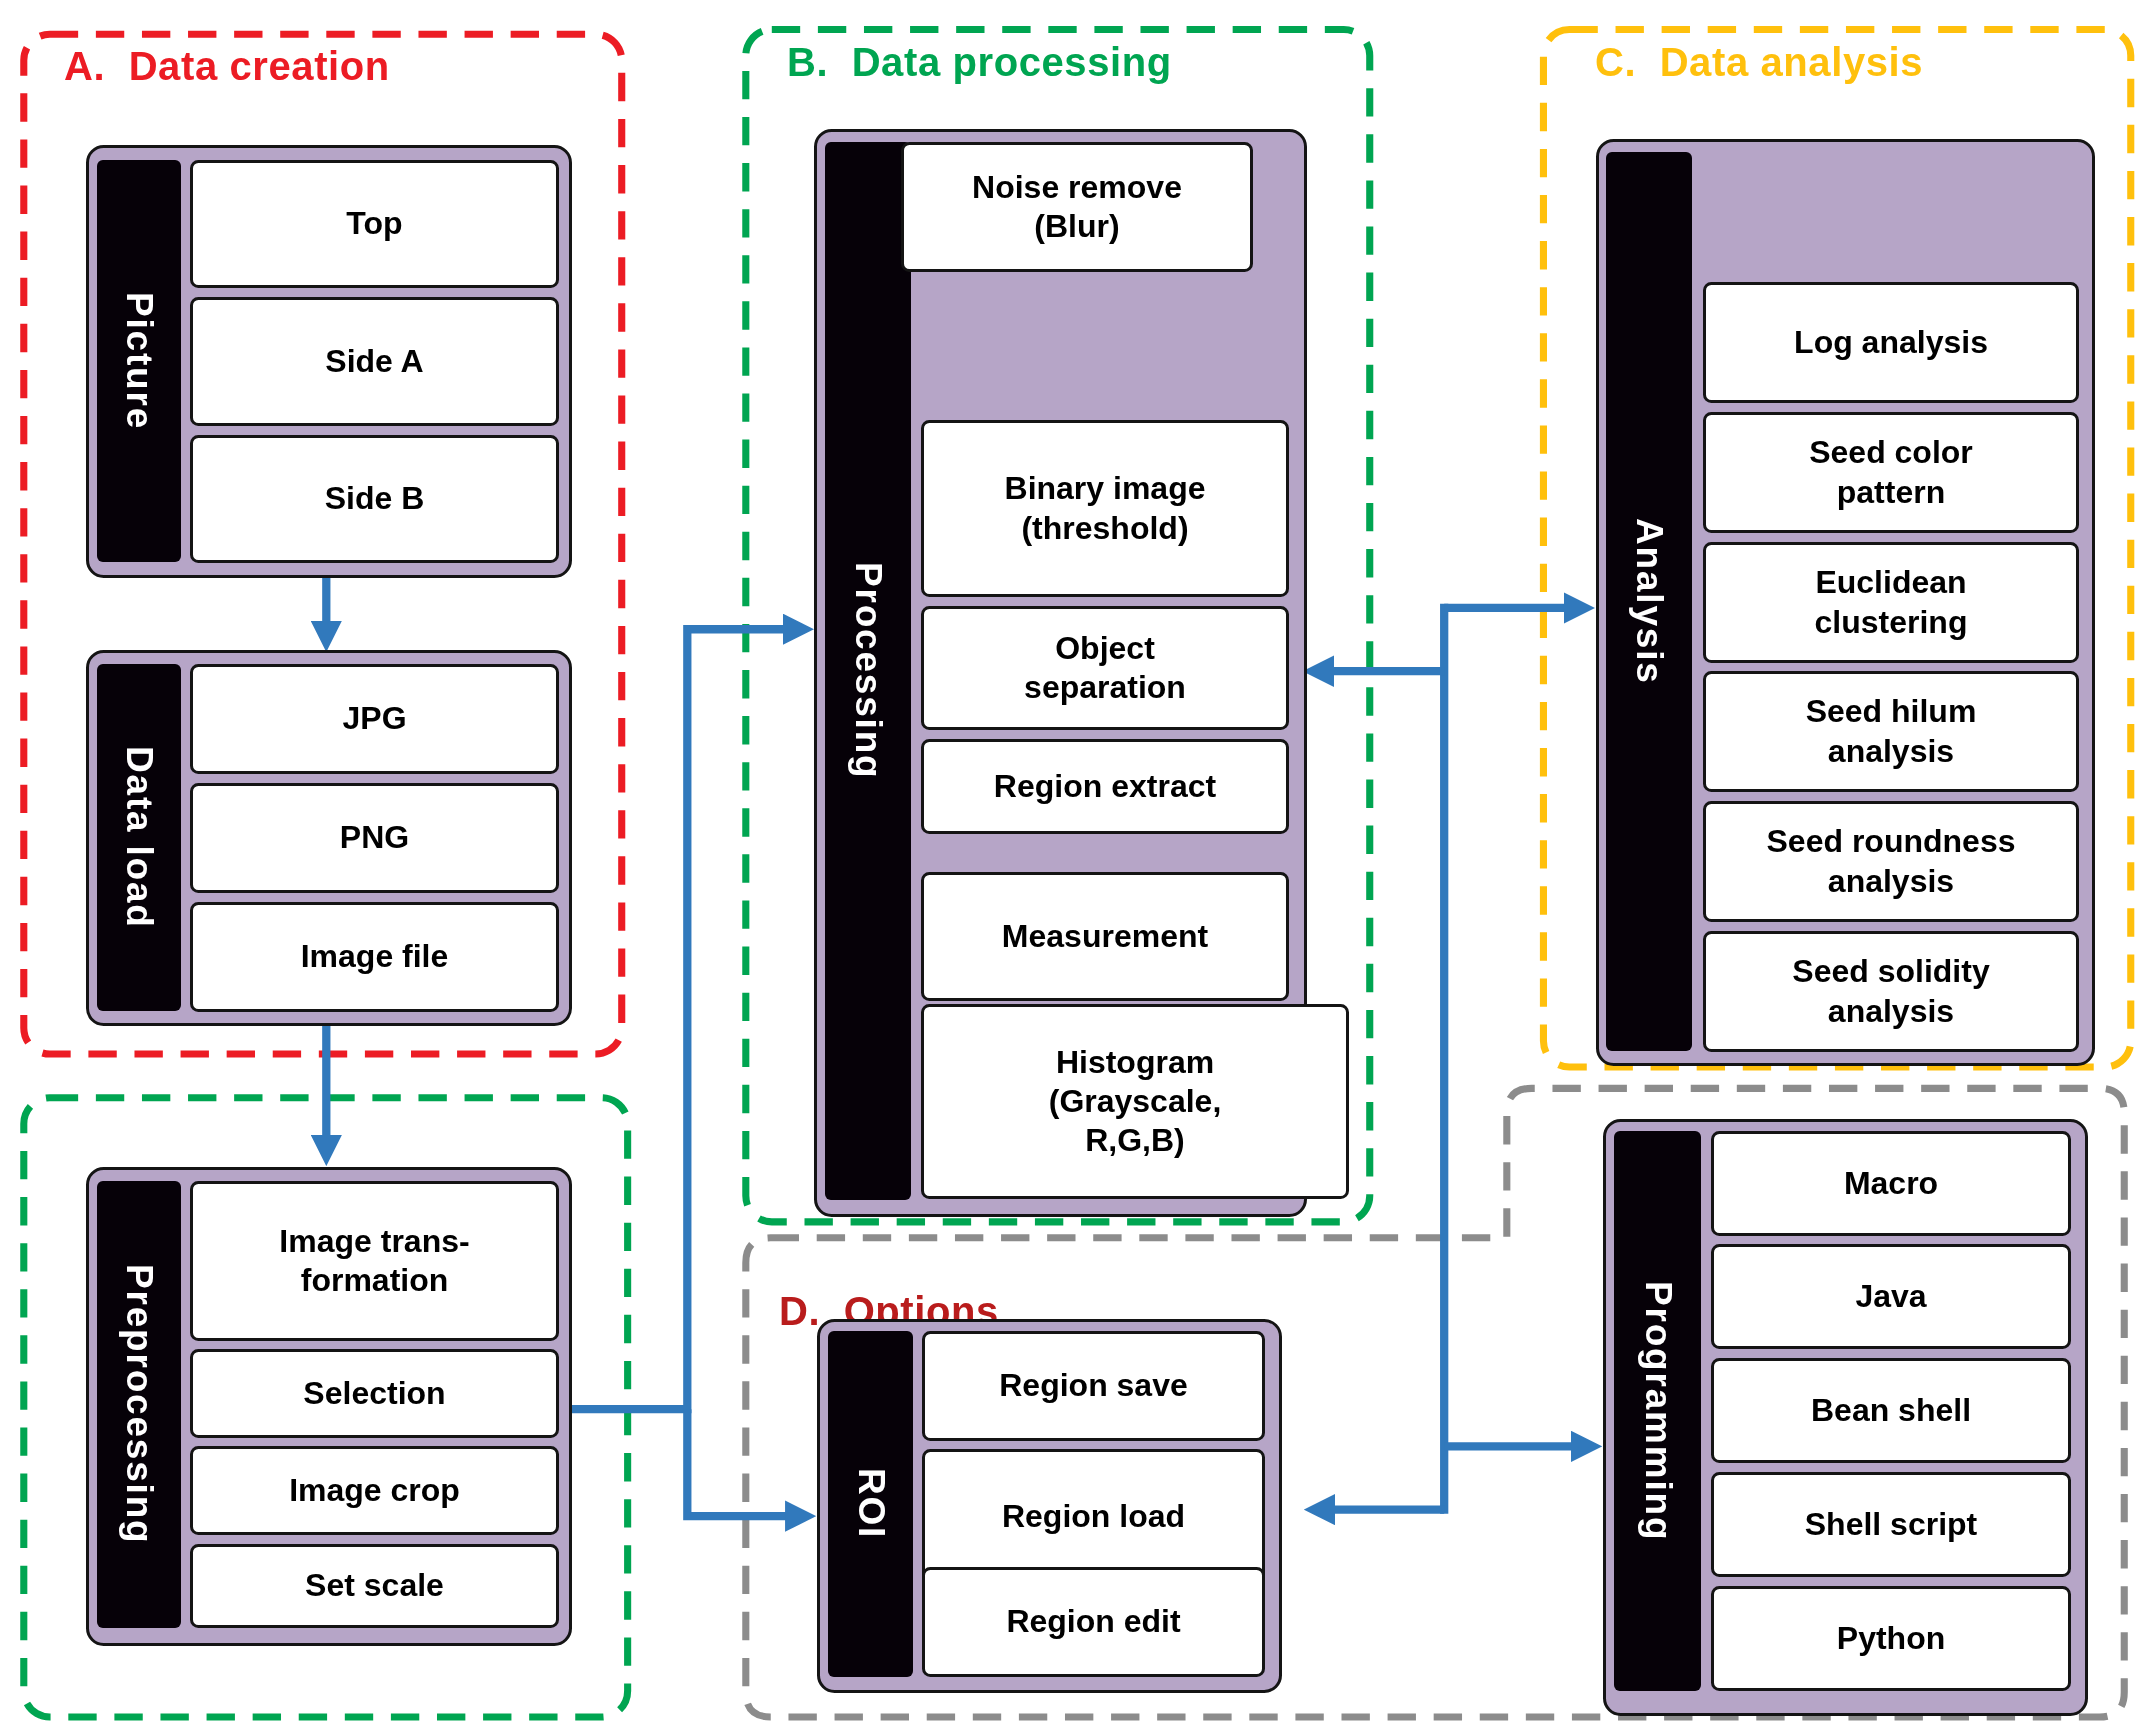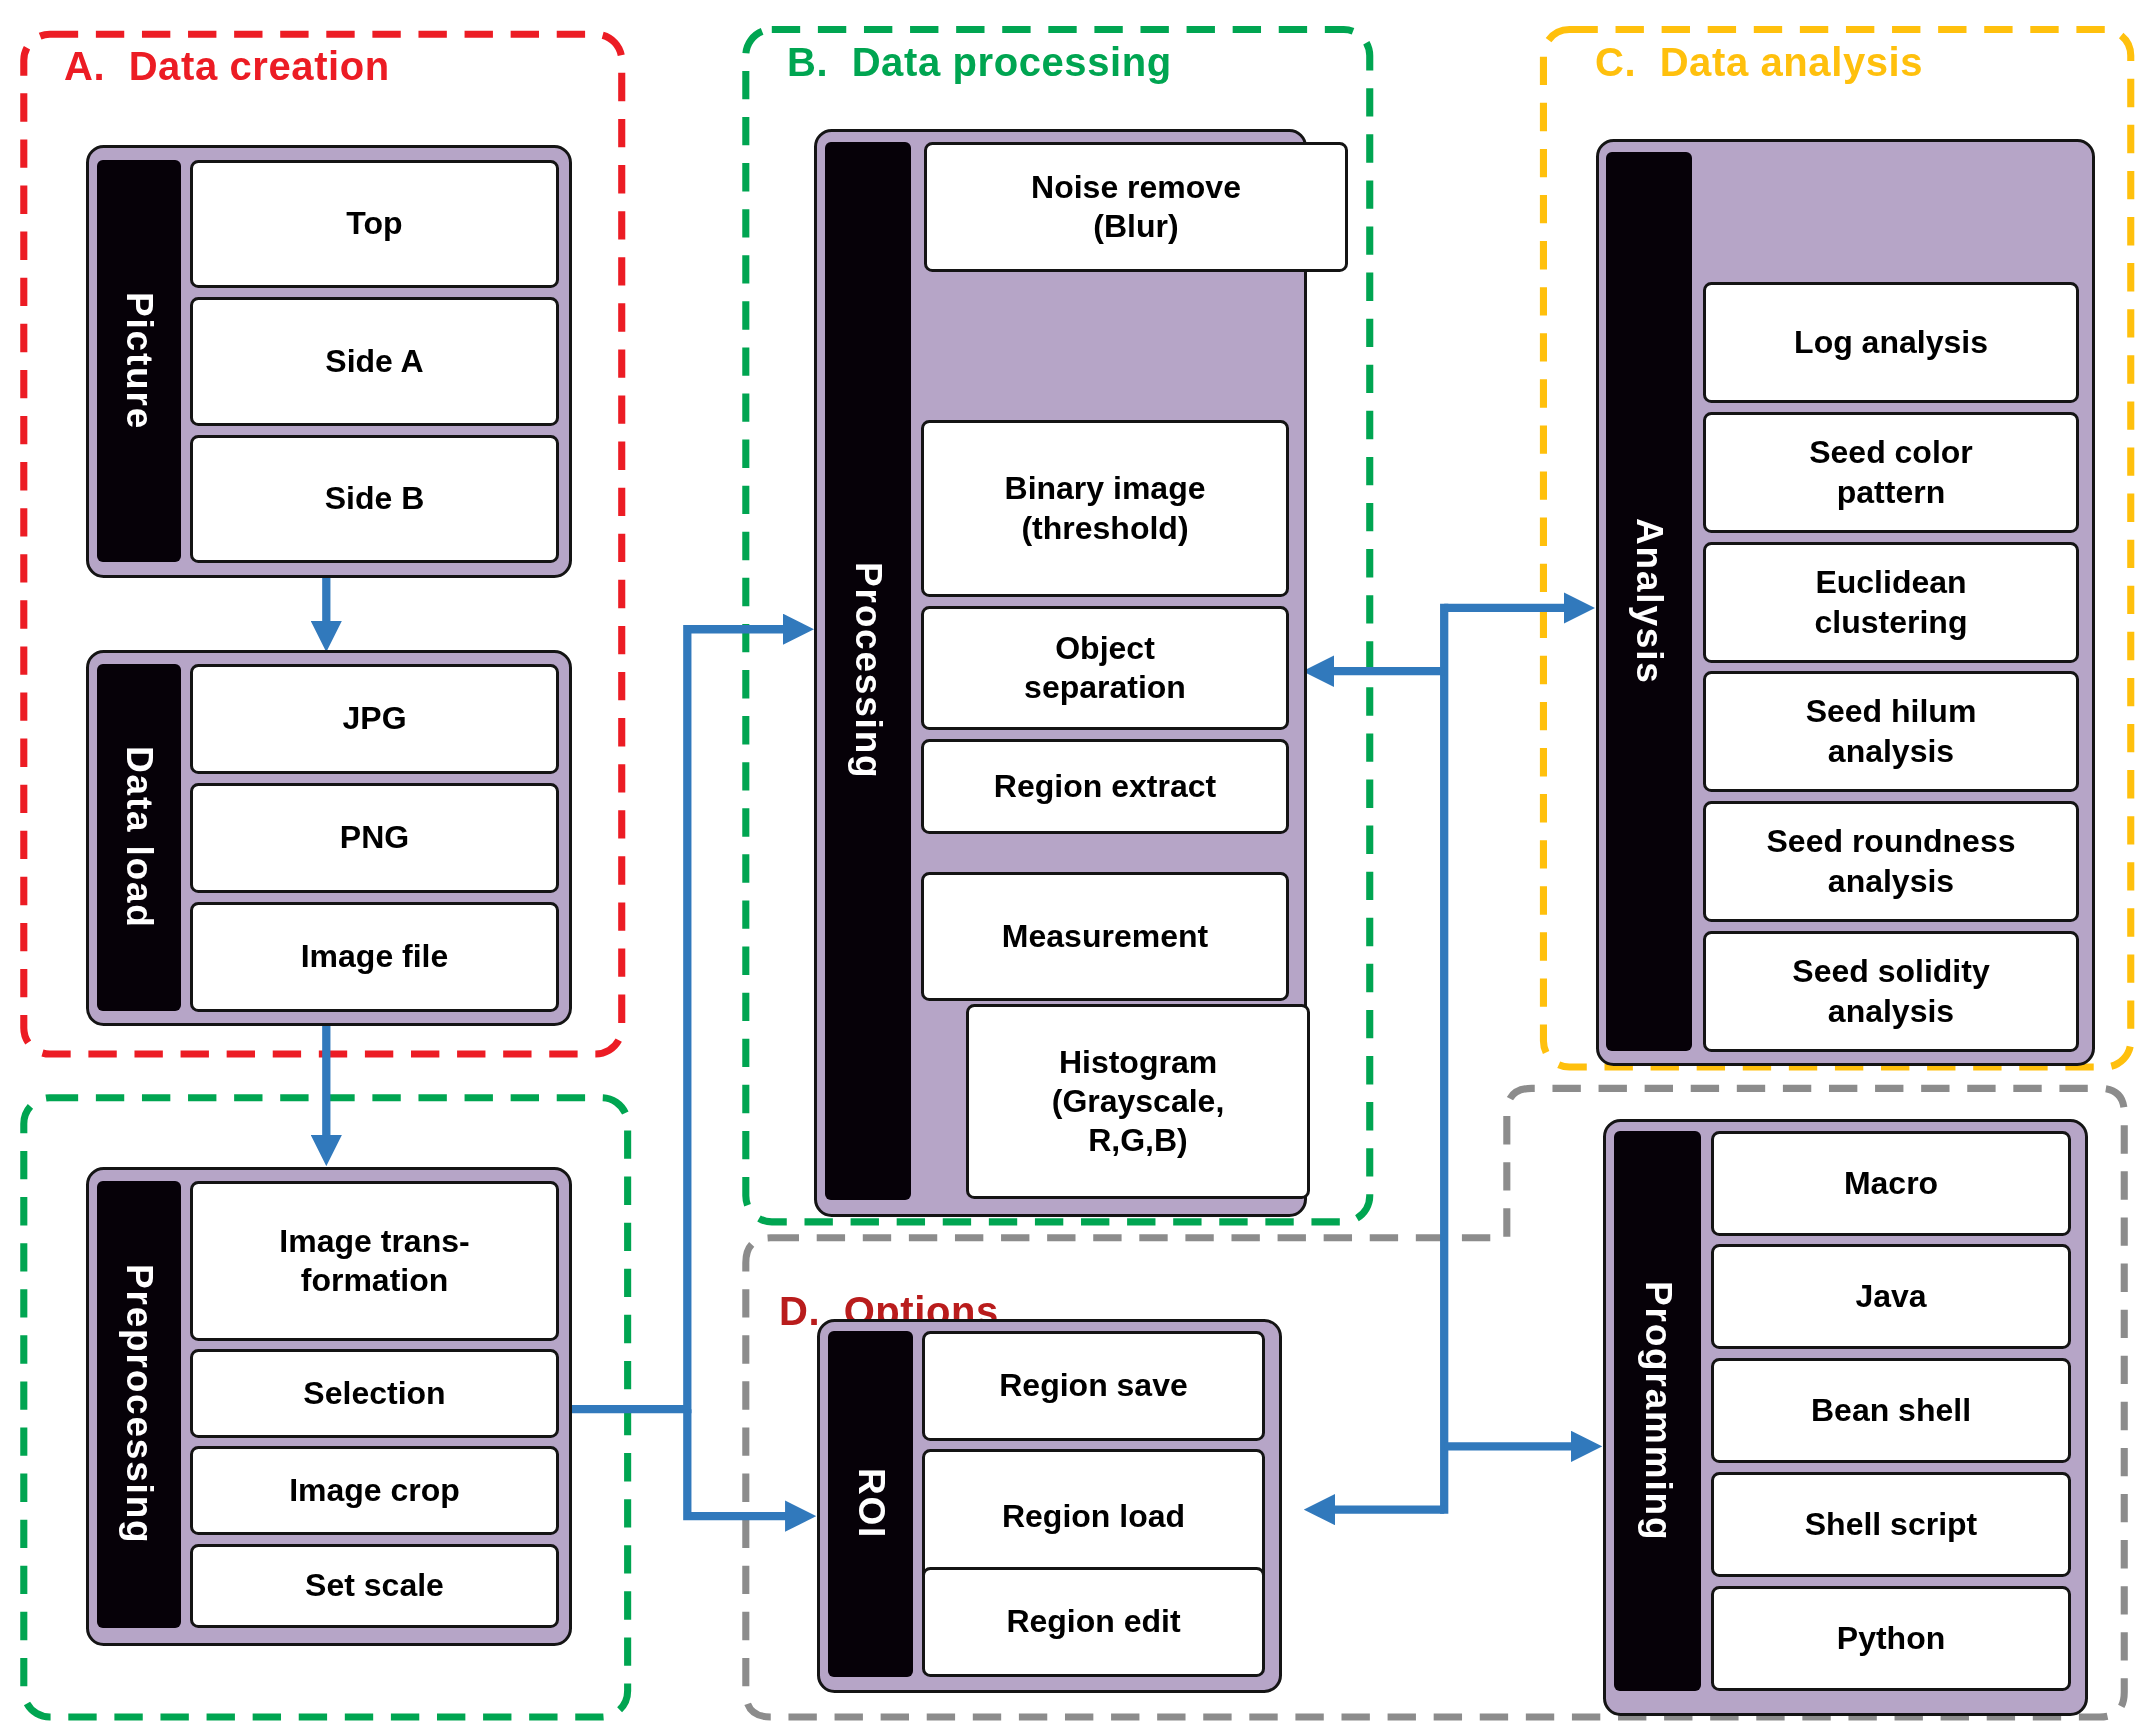--- a/index.html
+++ b/index.html
@@ -72,29 +72,29 @@
   <div class="group" style="left:86px;top:1167px;width:480px;height:473px"></div>
   <div class="strip" style="left:97px;top:1181px;width:84px;height:447px">Preprocessing</div>
   <div class="item" style="left:190px;top:1181px;width:369px;height:160px">Image trans-
 formation</div>
   <div class="item" style="left:190px;top:1349px;width:369px;height:89px">Selection</div>
   <div class="item" style="left:190px;top:1446px;width:369px;height:89px">Image crop</div>
   <div class="item" style="left:190px;top:1544px;width:369px;height:84px">Set scale</div>
 
   <div class="group" style="left:814px;top:129px;width:487px;height:1082px"></div>
   <div class="strip" style="left:825px;top:142px;width:86px;height:1058px">Processing</div>
-  <div class="item" style="left:924px;top:142px;width:424px;height:130px">Noise remove
+  <div class="item" style="left:901px;top:142px;width:352px;height:130px">Noise remove
 (Blur)</div>
   <div class="item" style="left:921px;top:420px;width:368px;height:177px">Binary image
 (threshold)</div>
   <div class="item" style="left:921px;top:606px;width:368px;height:124px">Object
 separation</div>
   <div class="item" style="left:921px;top:739px;width:368px;height:95px">Region extract</div>
   <div class="item" style="left:921px;top:872px;width:368px;height:129px">Measurement</div>
-  <div class="item" style="left:966px;top:1004px;width:344px;height:195px">Histogram
+  <div class="item" style="left:921px;top:1004px;width:428px;height:195px">Histogram
 (Grayscale,
 R,G,B)</div>
 
   <div class="group" style="left:1596px;top:139px;width:493px;height:921px"></div>
   <div class="strip" style="left:1606px;top:152px;width:86px;height:899px">Analysis</div>
   <div class="item" style="left:1703px;top:282px;width:376px;height:121px">Log analysis</div>
   <div class="item" style="left:1703px;top:412px;width:376px;height:121px">Seed color
 pattern</div>
   <div class="item" style="left:1703px;top:542px;width:376px;height:121px">Euclidean
 clustering</div>

